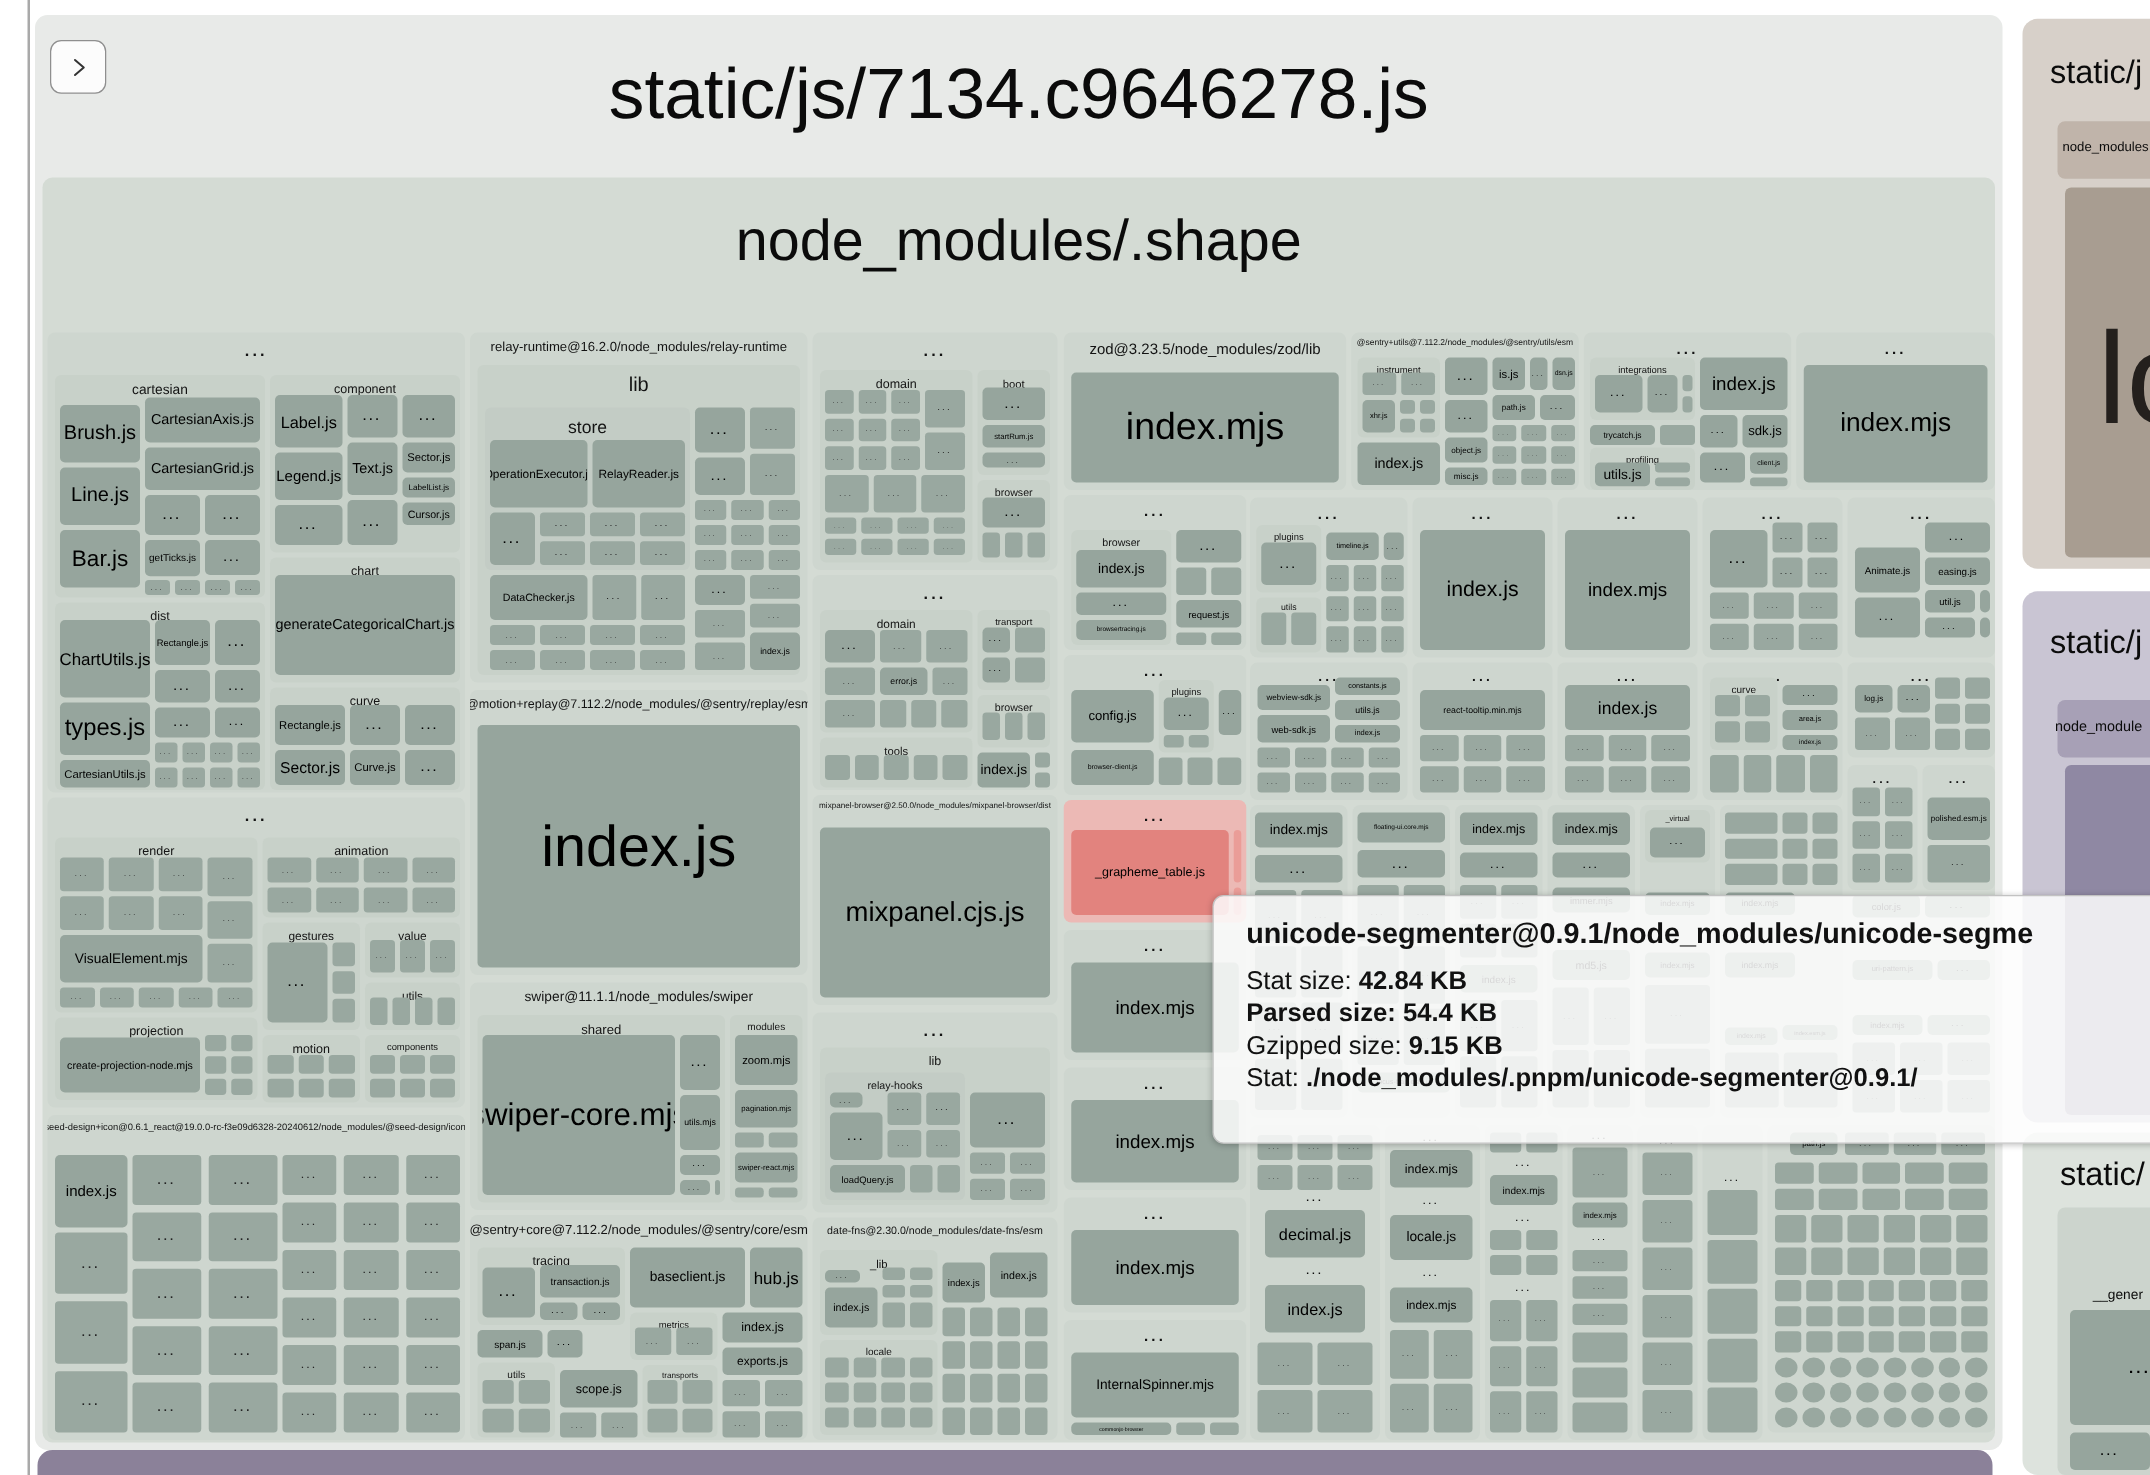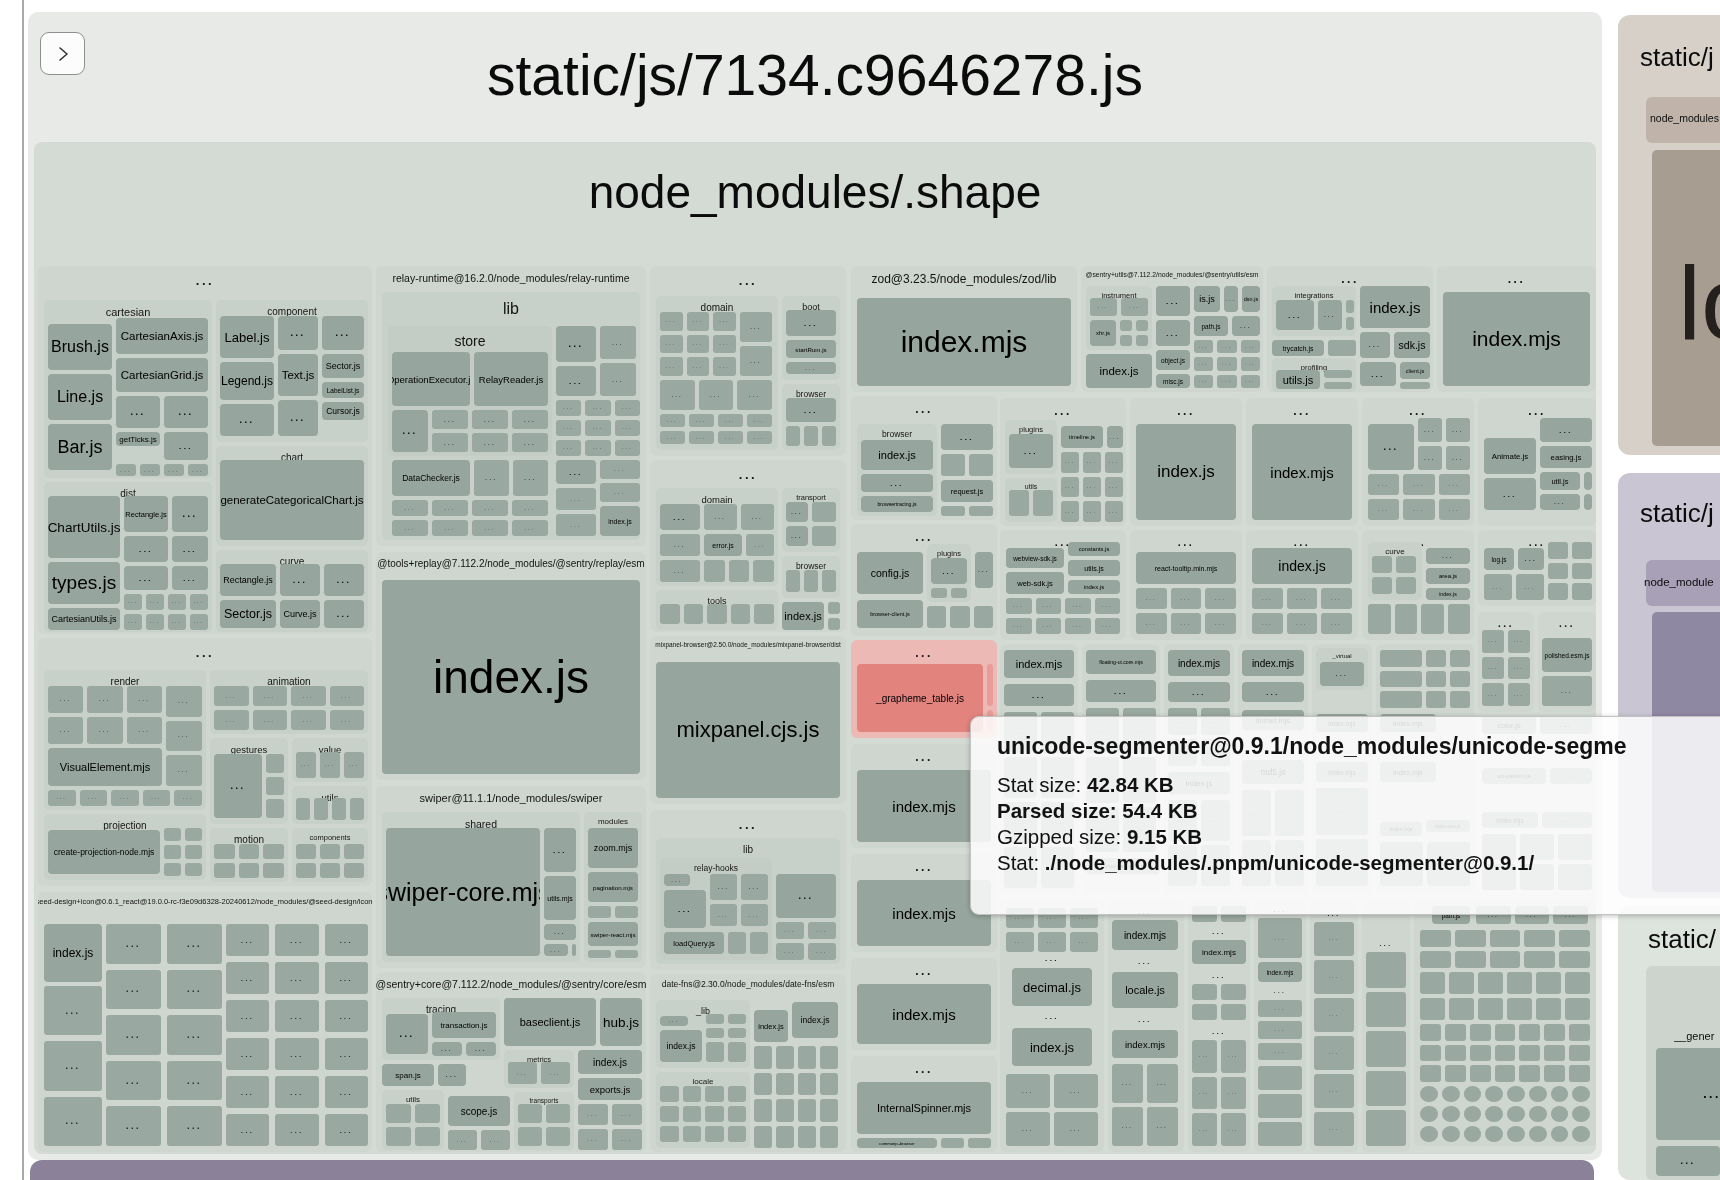--- a/index.html
+++ b/index.html
@@ -43,21 +43,21 @@
       <div class="nd sub" style="left: 44px; top: 300px; width: 168px; height: 178px;">
         <div class="hdr" style="font-size: 11px; height: 24.7px;">cartesian</div>
       </div>
       <div class="nd leaf" style="left: 48px; top: 324px; width: 64px; height: 46px; font-size: 16px;">Brush.js</div>
       <div class="nd leaf" style="left: 116px; top: 318px; width: 92px; height: 36px; font-size: 11.5px;">CartesianAxis.js</div>
       <div class="nd leaf" style="left: 116px; top: 358px; width: 92px; height: 34px; font-size: 11.5px;">CartesianGrid.js</div>
       <div class="nd leaf" style="left: 48px; top: 374px; width: 64px; height: 46px; font-size: 16px;">Line.js</div>
       <div class="nd leaf dots" style="left: 116px; top: 396px; width: 44px; height: 32px; font-size: 9px;">...</div>
       <div class="nd leaf dots" style="left: 164px; top: 396px; width: 44px; height: 32px; font-size: 9px;">...</div>
       <div class="nd leaf" style="left: 48px; top: 424px; width: 64px; height: 46px; font-size: 18px;">Bar.js</div>
-      <div class="nd leaf" style="left: 116px; top: 432px; width: 44px; height: 14px; font-size: 8px;">getTicks.js</div>
+      <div class="nd leaf" style="left: 116px; top: 432px; width: 44px; height: 29px; font-size: 8px;">getTicks.js</div>
       <div class="nd leaf dots" style="left: 164px; top: 432px; width: 44px; height: 28px; font-size: 8px;">...</div>
       <div class="nd cellgrid" style="left: 116px; top: 464px; width: 92px; height: 12px; display: grid; grid-template-columns: repeat(4, 1fr); grid-template-rows: repeat(1, 1fr); gap: 4px;">
         <div class="cell dots" style="font-size: 4px;">...</div>
         <div class="cell dots" style="font-size: 4px;">...</div>
         <div class="cell dots" style="font-size: 4px;">...</div>
         <div class="cell dots" style="font-size: 4px;">...</div>
       </div>
       <div class="nd sub" style="left: 216px; top: 300px; width: 152px; height: 142px;">
         <div class="hdr" style="font-size: 10px; height: 23px;">component</div>
       </div>
@@ -303,21 +303,21 @@
       <div class="nd cellgrid" style="left: 600px; top: 460px; width: 40px; height: 42px; display: grid; grid-template-columns: repeat(1, 1fr); grid-template-rows: repeat(2, 1fr); gap: 4px;">
         <div class="cell dots" style="font-size: 4px;">...</div>
         <div class="cell dots" style="font-size: 4px;">...</div>
       </div>
       <div class="nd leaf" style="left: 600px; top: 506px; width: 40px; height: 30px; font-size: 7px;">index.js</div>
       <div class="nd cellgrid" style="left: 556px; top: 488px; width: 40px; height: 48px; display: grid; grid-template-columns: repeat(1, 1fr); grid-template-rows: repeat(2, 1fr); gap: 4px;">
         <div class="cell dots" style="font-size: 4px;">...</div>
         <div class="cell dots" style="font-size: 4px;">...</div>
       </div>
       <div class="nd sec" style="left: 376px; top: 552px; width: 270px; height: 228px;">
-        <div class="hdr" style="font-size: 10px; height: 23px;">@tools+replay@7.112.2/node_modules/@sentry/replay/esm</div>
+        <div class="hdr" style="font-size: 10px; height: 23px;">@motion+replay@7.112.2/node_modules/@sentry/replay/esm</div>
       </div>
       <div class="nd leaf" style="left: 382px; top: 580px; width: 258px; height: 194px; font-size: 46px;">index.js</div>
       <div class="nd sec" style="left: 376px; top: 786px; width: 270px; height: 182px;">
         <div class="hdr" style="font-size: 11px; height: 24.7px;">swiper@11.1.1/node_modules/swiper</div>
       </div>
       <div class="nd sub" style="left: 382px; top: 812px; width: 198px; height: 150px;">
         <div class="hdr" style="font-size: 10.5px; height: 23.85px;">shared</div>
       </div>
       <div class="nd leaf" style="left: 386px; top: 828px; width: 154px; height: 128px; font-size: 25px;">swiper-core.mjs</div>
       <div class="nd leaf dots" style="left: 544px; top: 828px; width: 32px; height: 44px; font-size: 8px;">...</div>

